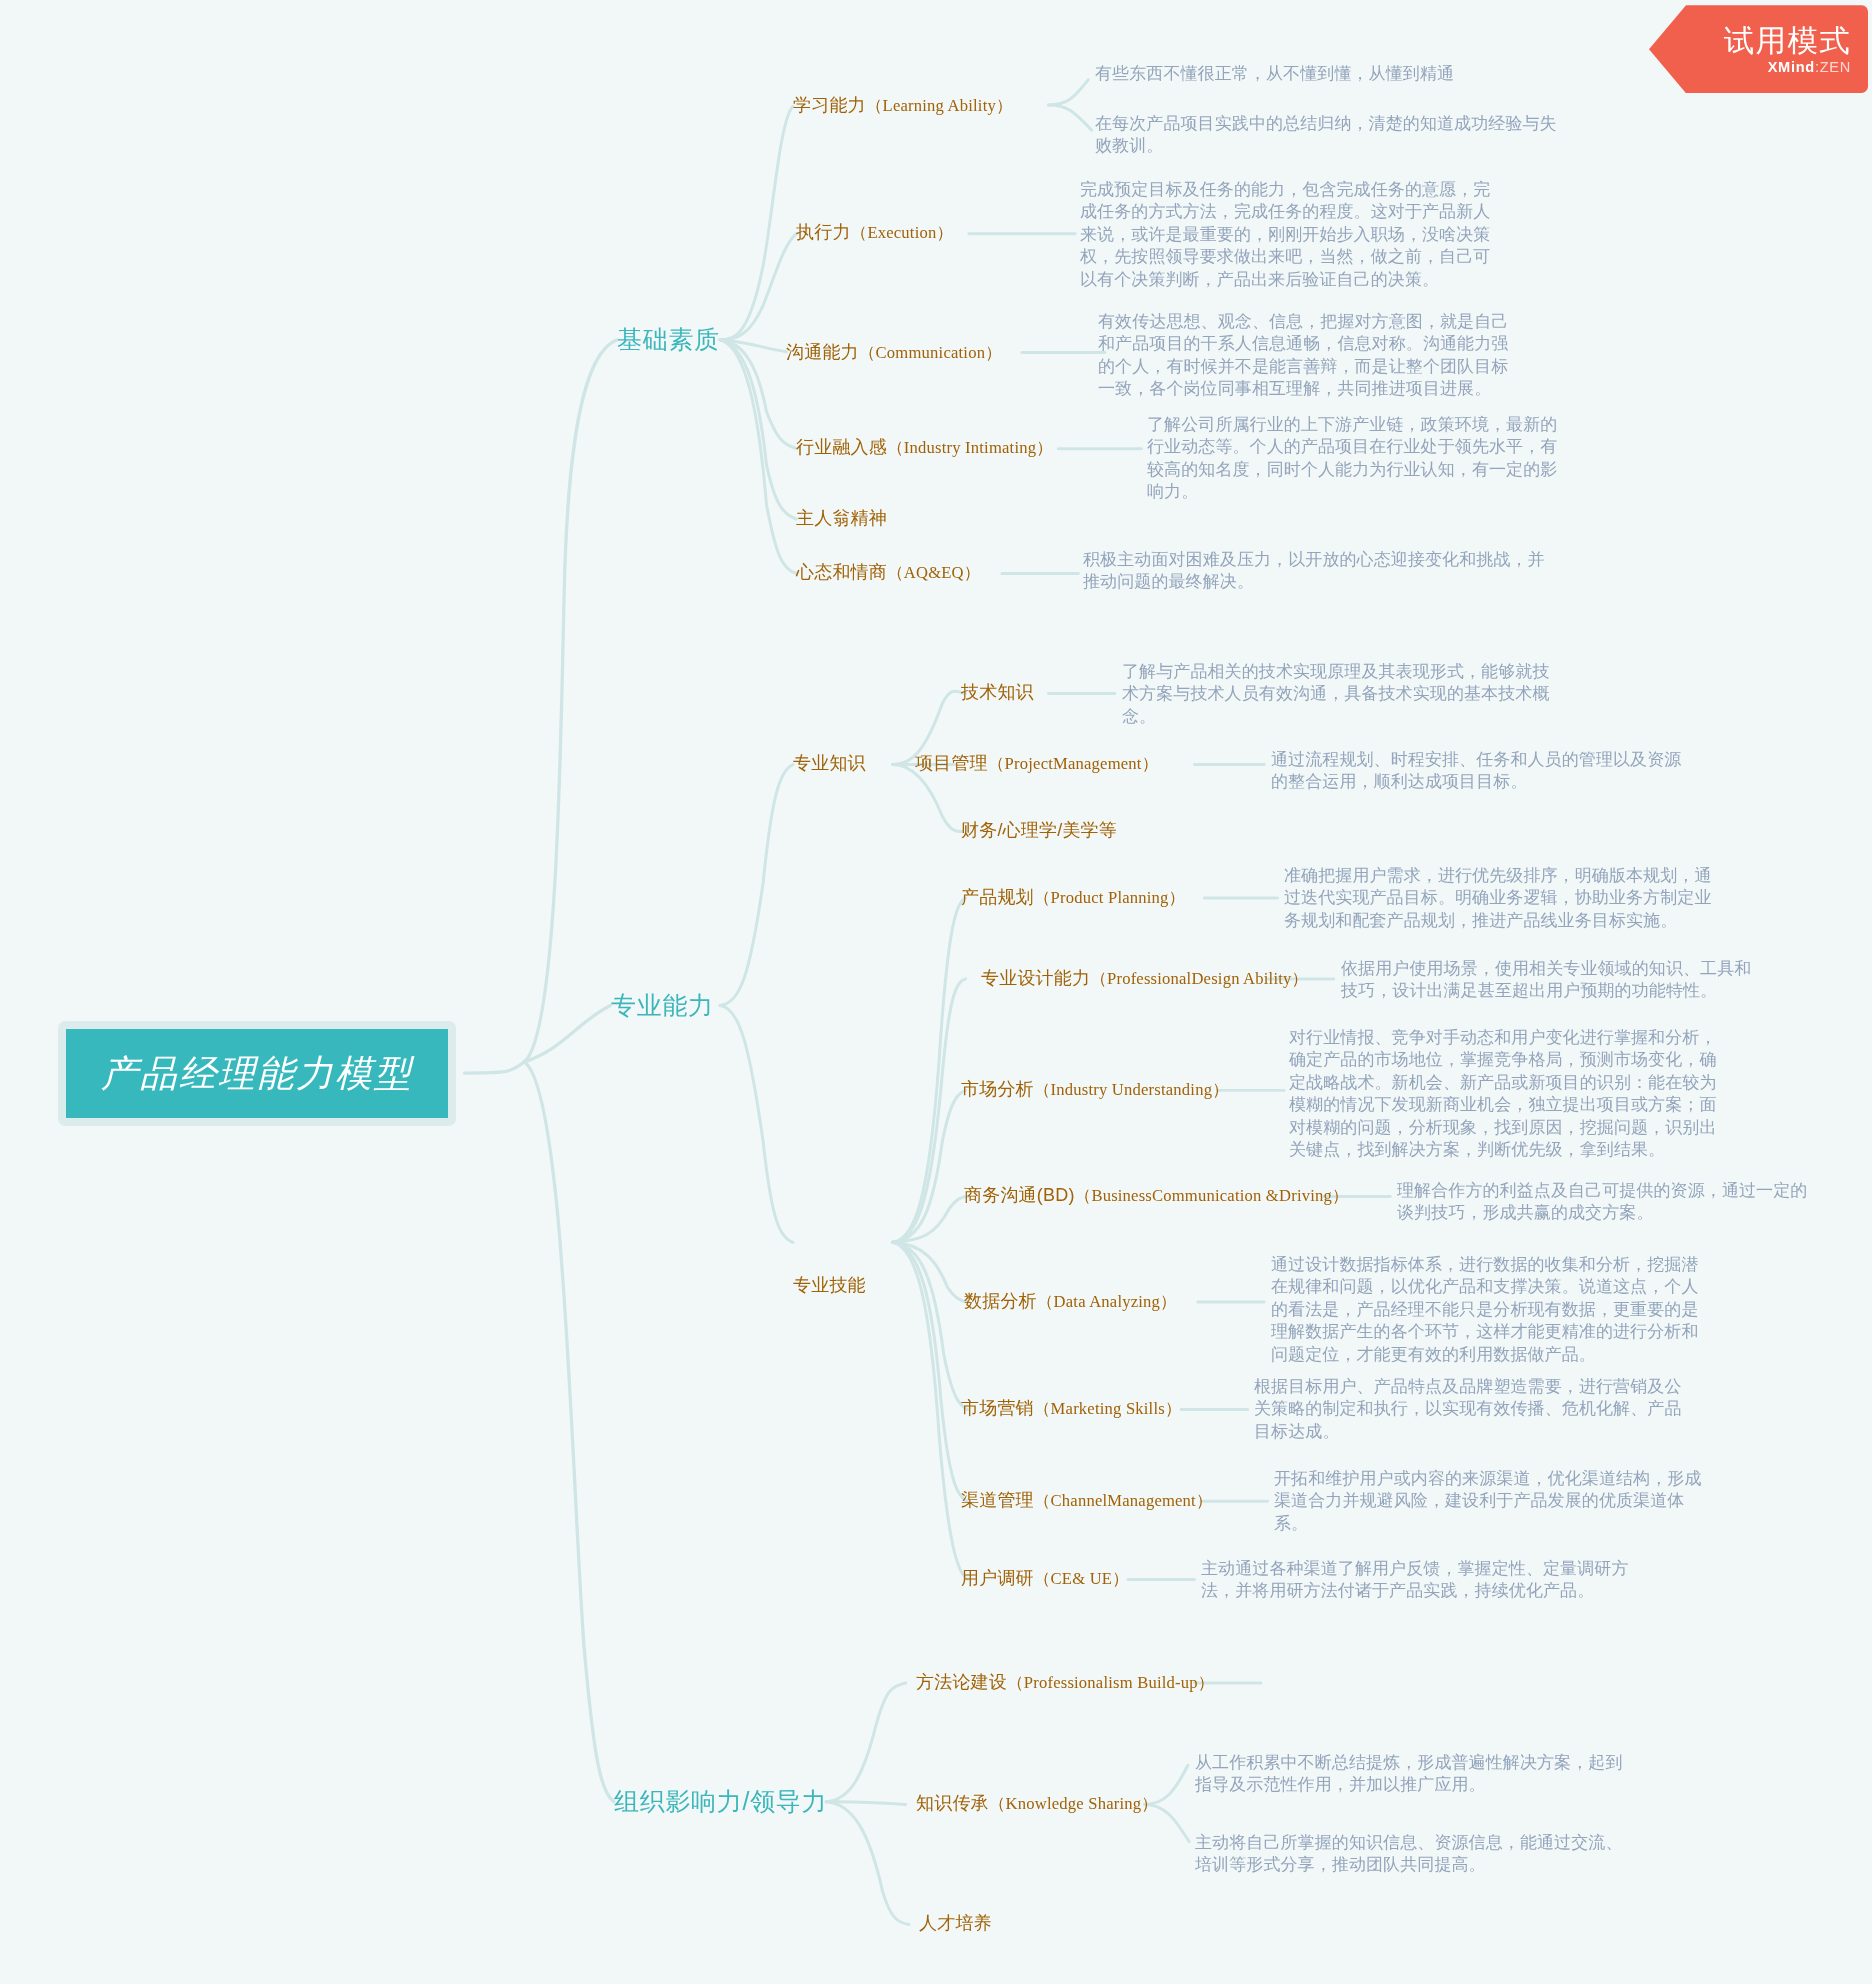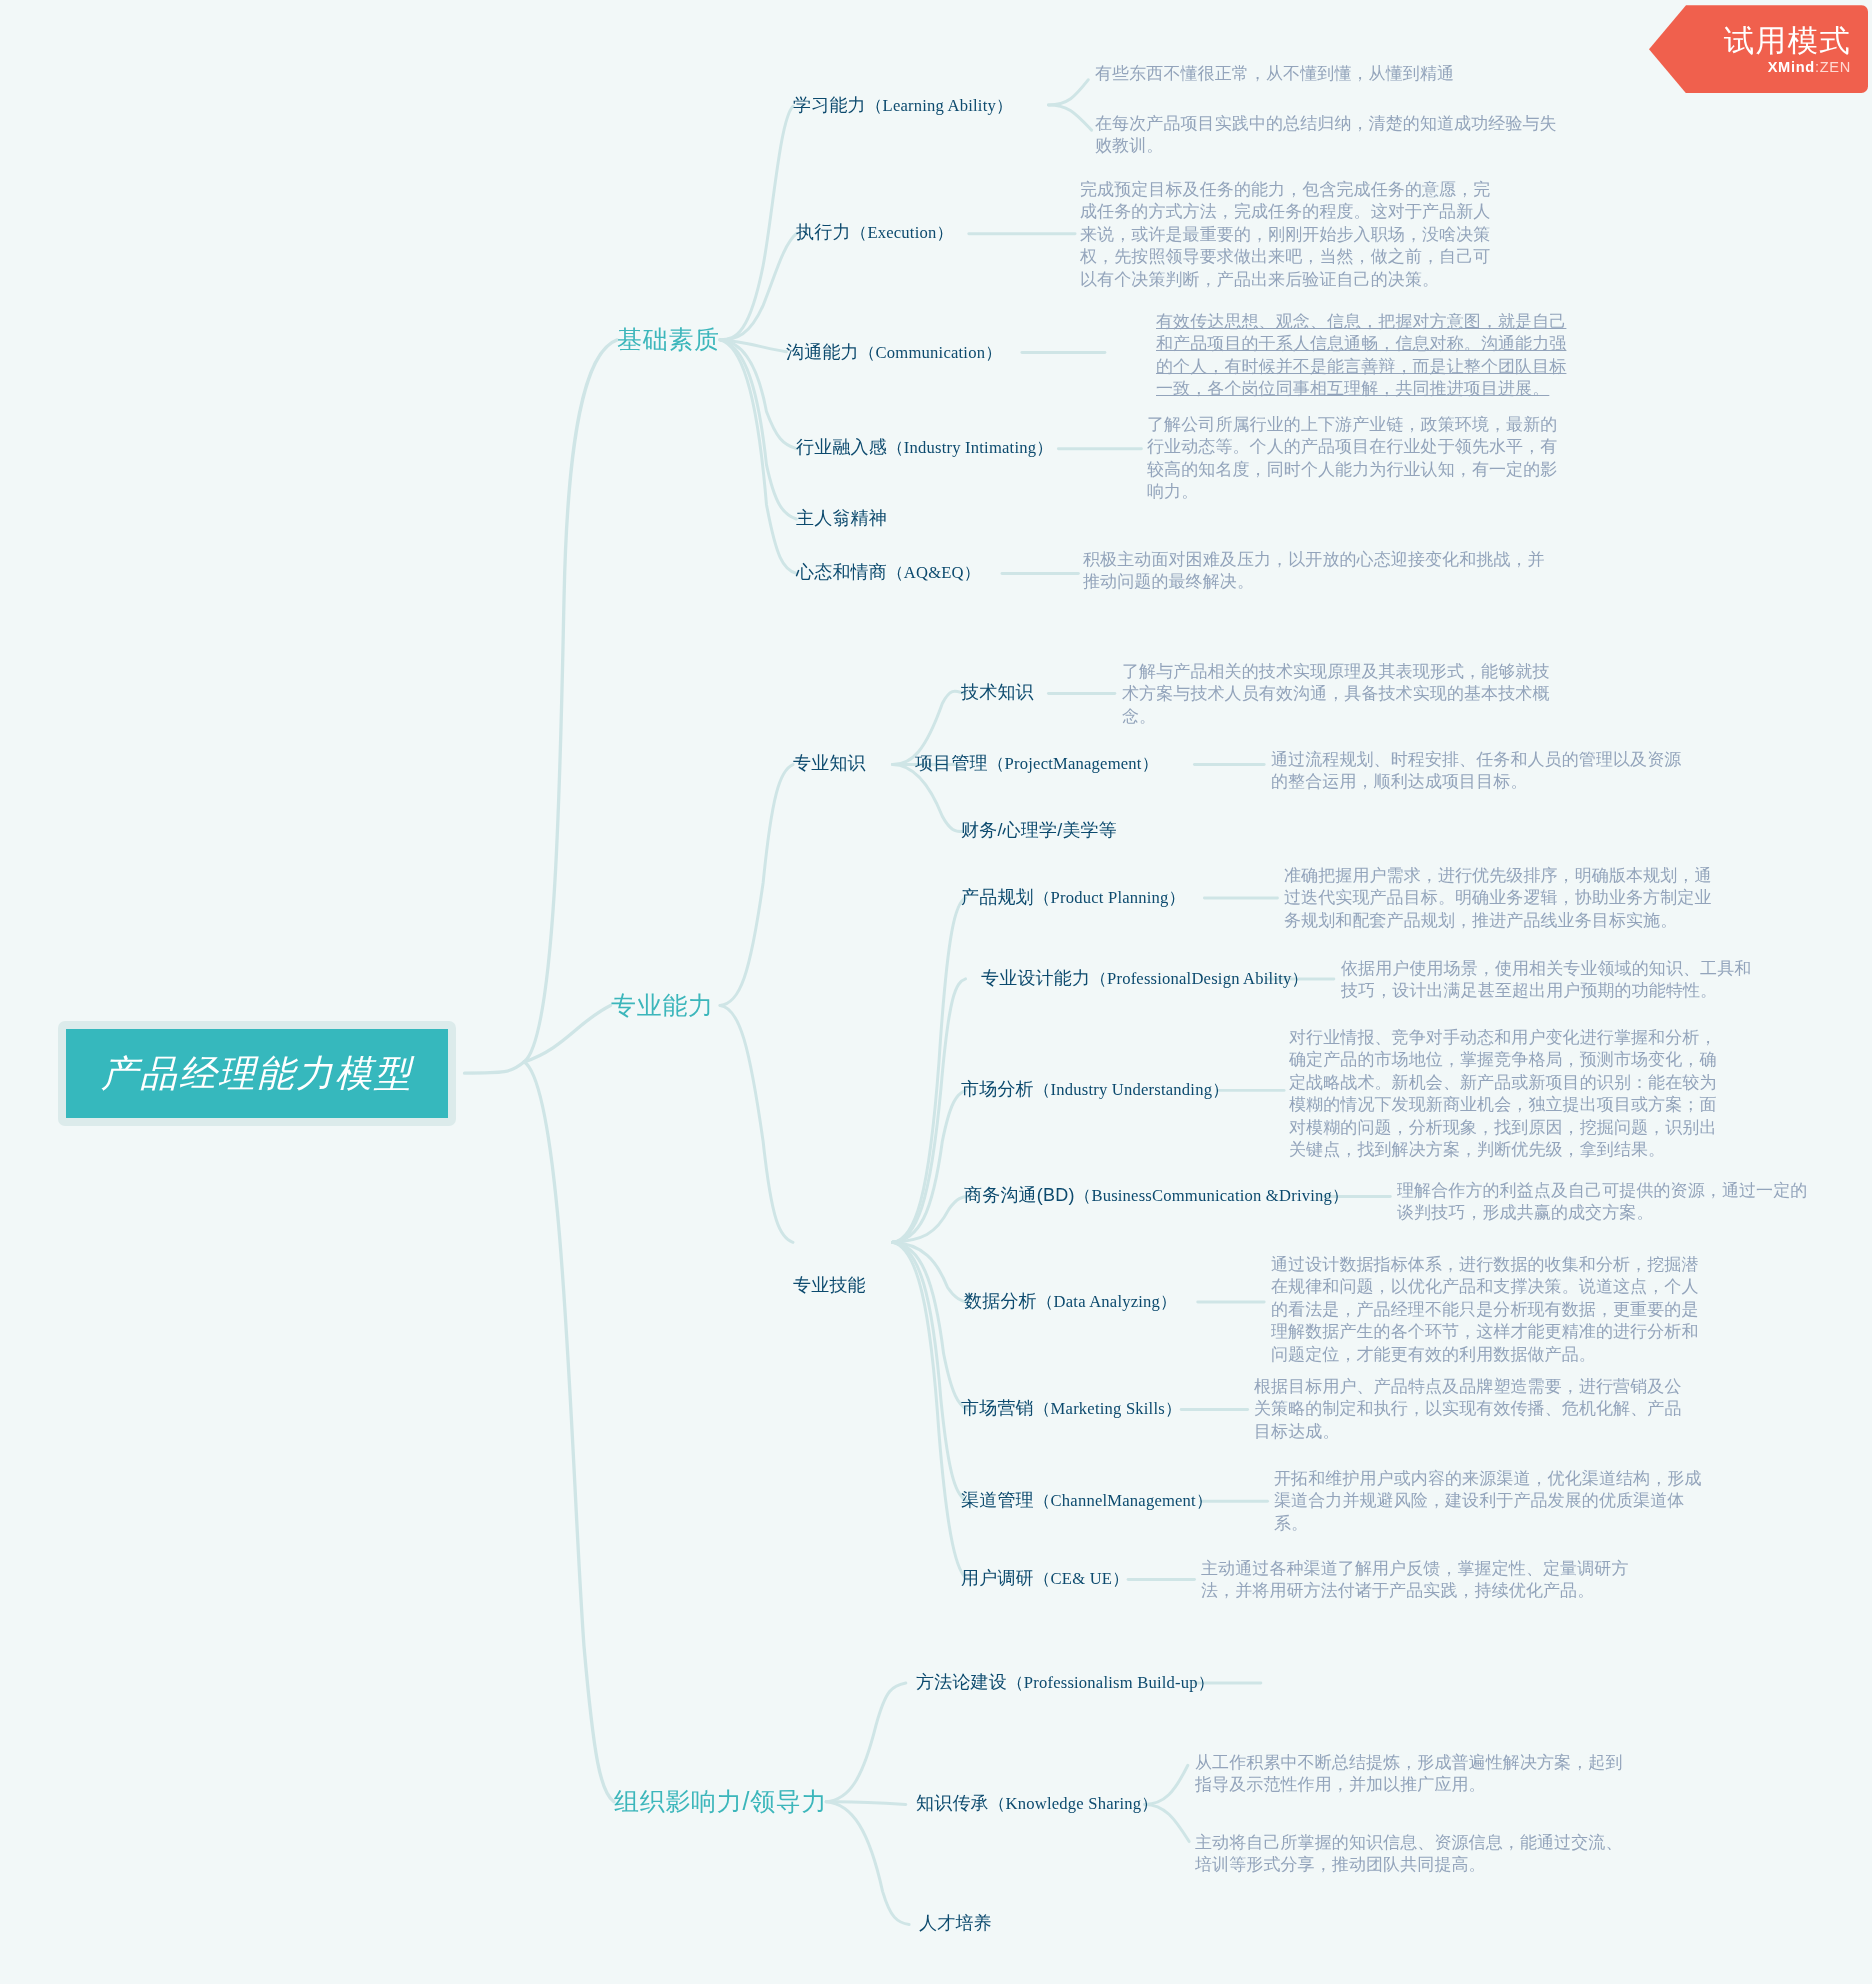--- a/index.html
+++ b/index.html
@@ -38,21 +38,21 @@
   }
 
   
   .branch{
     position:absolute;color:#3cb6bb;font-size:25px;font-weight:400;
     white-space:nowrap;letter-spacing:0.7px;
   }
 
   
   .node{
-    position:absolute;color:#0c4a6e;font-size:18px;white-space:nowrap;
+    position:absolute;color:#a16207;font-size:18px;white-space:nowrap;
     letter-spacing:0.2px;
   }
   .node .en{font-family:"Liberation Serif","DejaVu Serif",serif;font-size:16.6px;}
 
   
   .leaf{
     position:absolute;color:#93a4bb;font-size:17px;line-height:1.32;
     letter-spacing:0.1px;
   }
   .leaf.w1{width:438px;}
@@ -146,21 +146,21 @@
   <div class="leaf w2" style="left:1095px;top:113px;">在每次产品项目实践中的总结归纳，清楚的知道成功经验与失败教训。</div>
 
   <div class="node" style="left:796px;top:220px;">
     <span>执行力</span><span class="en">（Execution）</span>
   </div>
   <div class="leaf w3" style="left:1080px;top:179px;">完成预定目标及任务的能力，包含完成任务的意愿，完成任务的方式方法，完成任务的程度。这对于产品新人来说，或许是最重要的，刚刚开始步入职场，没啥决策权，先按照领导要求做出来吧，当然，做之前，自己可以有个决策判断，产品出来后验证自己的决策。</div>
 
   <div class="node" style="left:786px;top:340px;">
     <span>沟通能力</span><span class="en">（Communication）</span>
   </div>
-  <div class="leaf w3" style="left:1156px;top:311px;text-decoration:underline;">有效传达思想、观念、信息，把握对方意图，就是自己和产品项目的干系人信息通畅，信息对称。沟通能力强的个人，有时候并不是能言善辩，而是让整个团队目标一致，各个岗位同事相互理解，共同推进项目进展。</div>
+  <div class="leaf w3" style="left:1098px;top:311px;">有效传达思想、观念、信息，把握对方意图，就是自己和产品项目的干系人信息通畅，信息对称。沟通能力强的个人，有时候并不是能言善辩，而是让整个团队目标一致，各个岗位同事相互理解，共同推进项目进展。</div>
 
   <div class="node" style="left:796px;top:435px;">
     <span>行业融入感</span><span class="en">（Industry Intimating）</span>
   </div>
   <div class="leaf w3" style="left:1147px;top:414px;">了解公司所属行业的上下游产业链，政策环境，最新的行业动态等。个人的产品项目在行业处于领先水平，有较高的知名度，同时个人能力为行业认知，有一定的影响力。</div>
 
   <div class="node" style="left:796px;top:506px;">
     <span>主人翁精神</span>
   </div>
 

